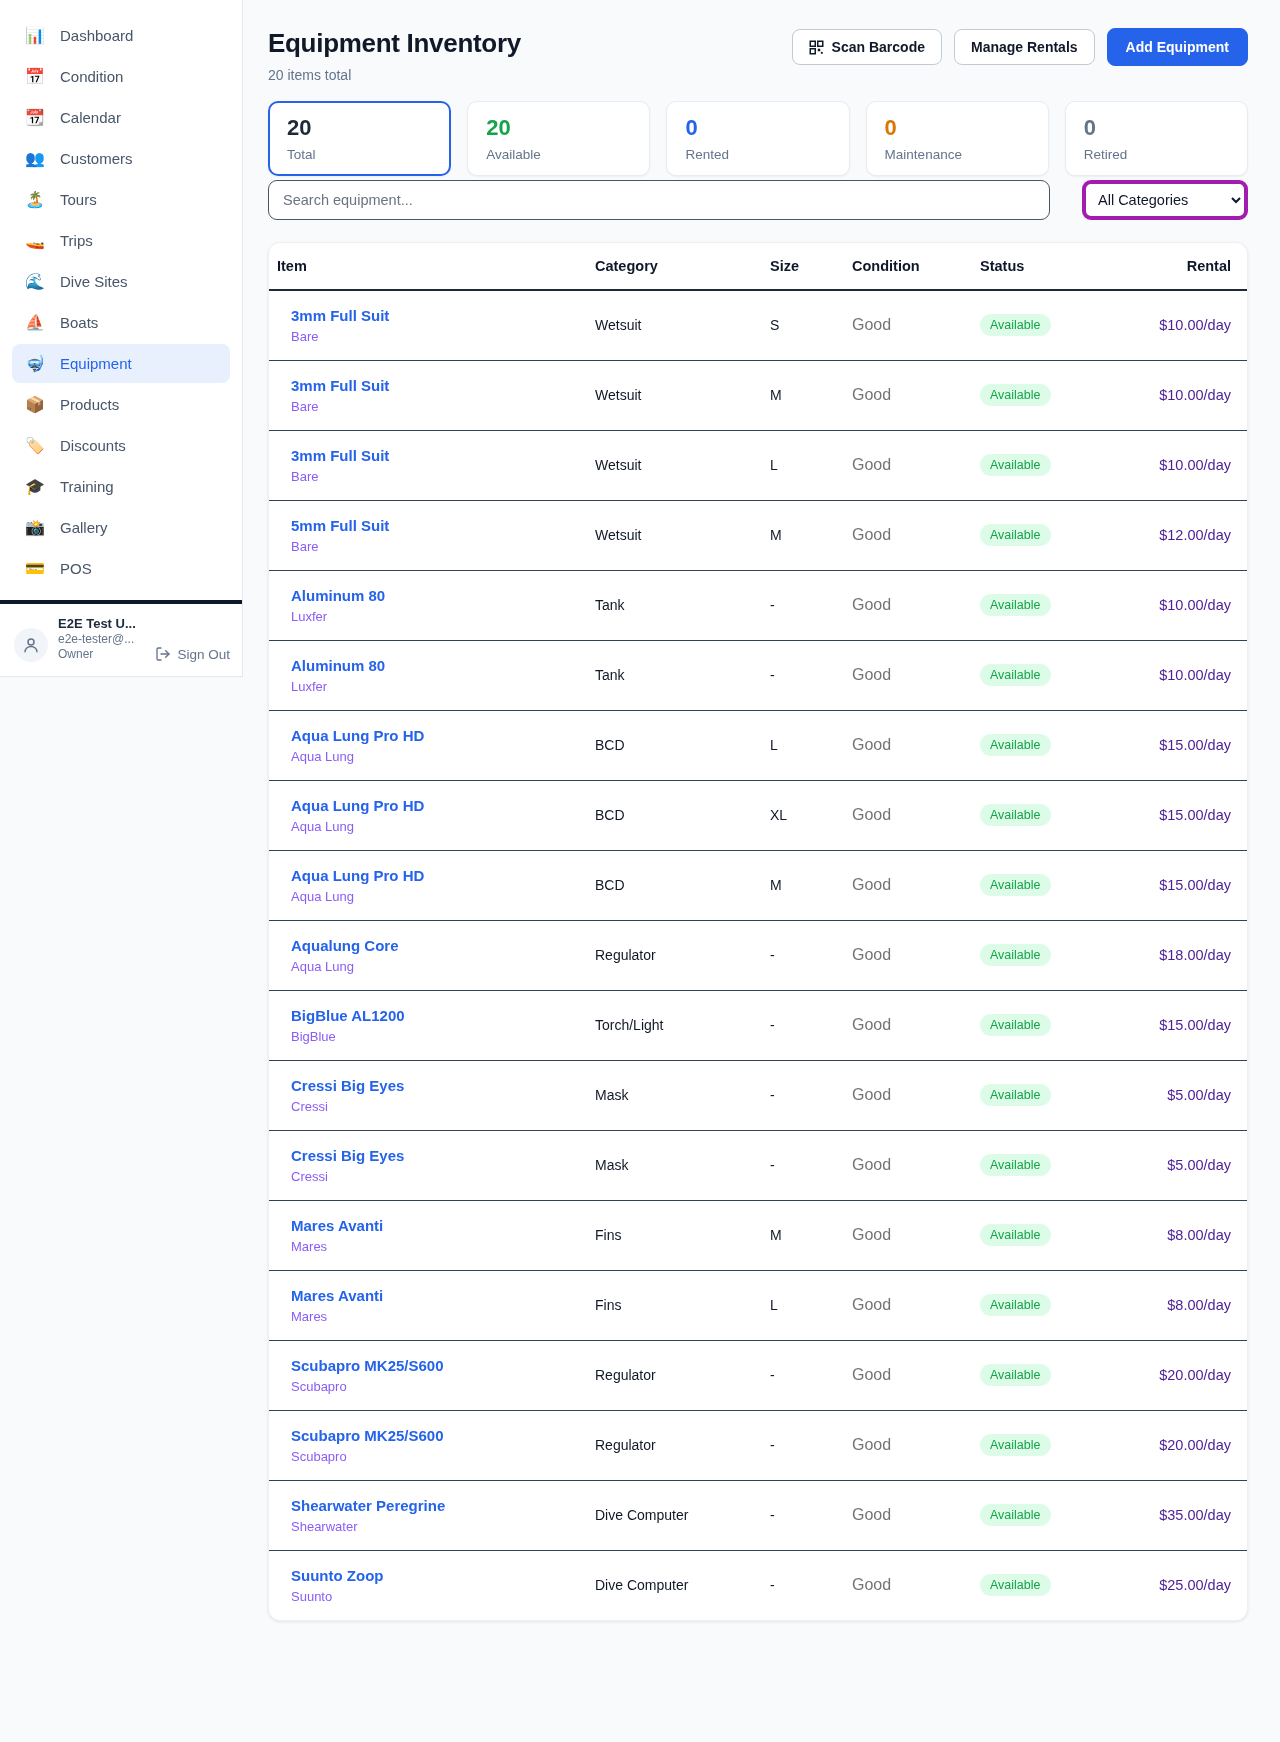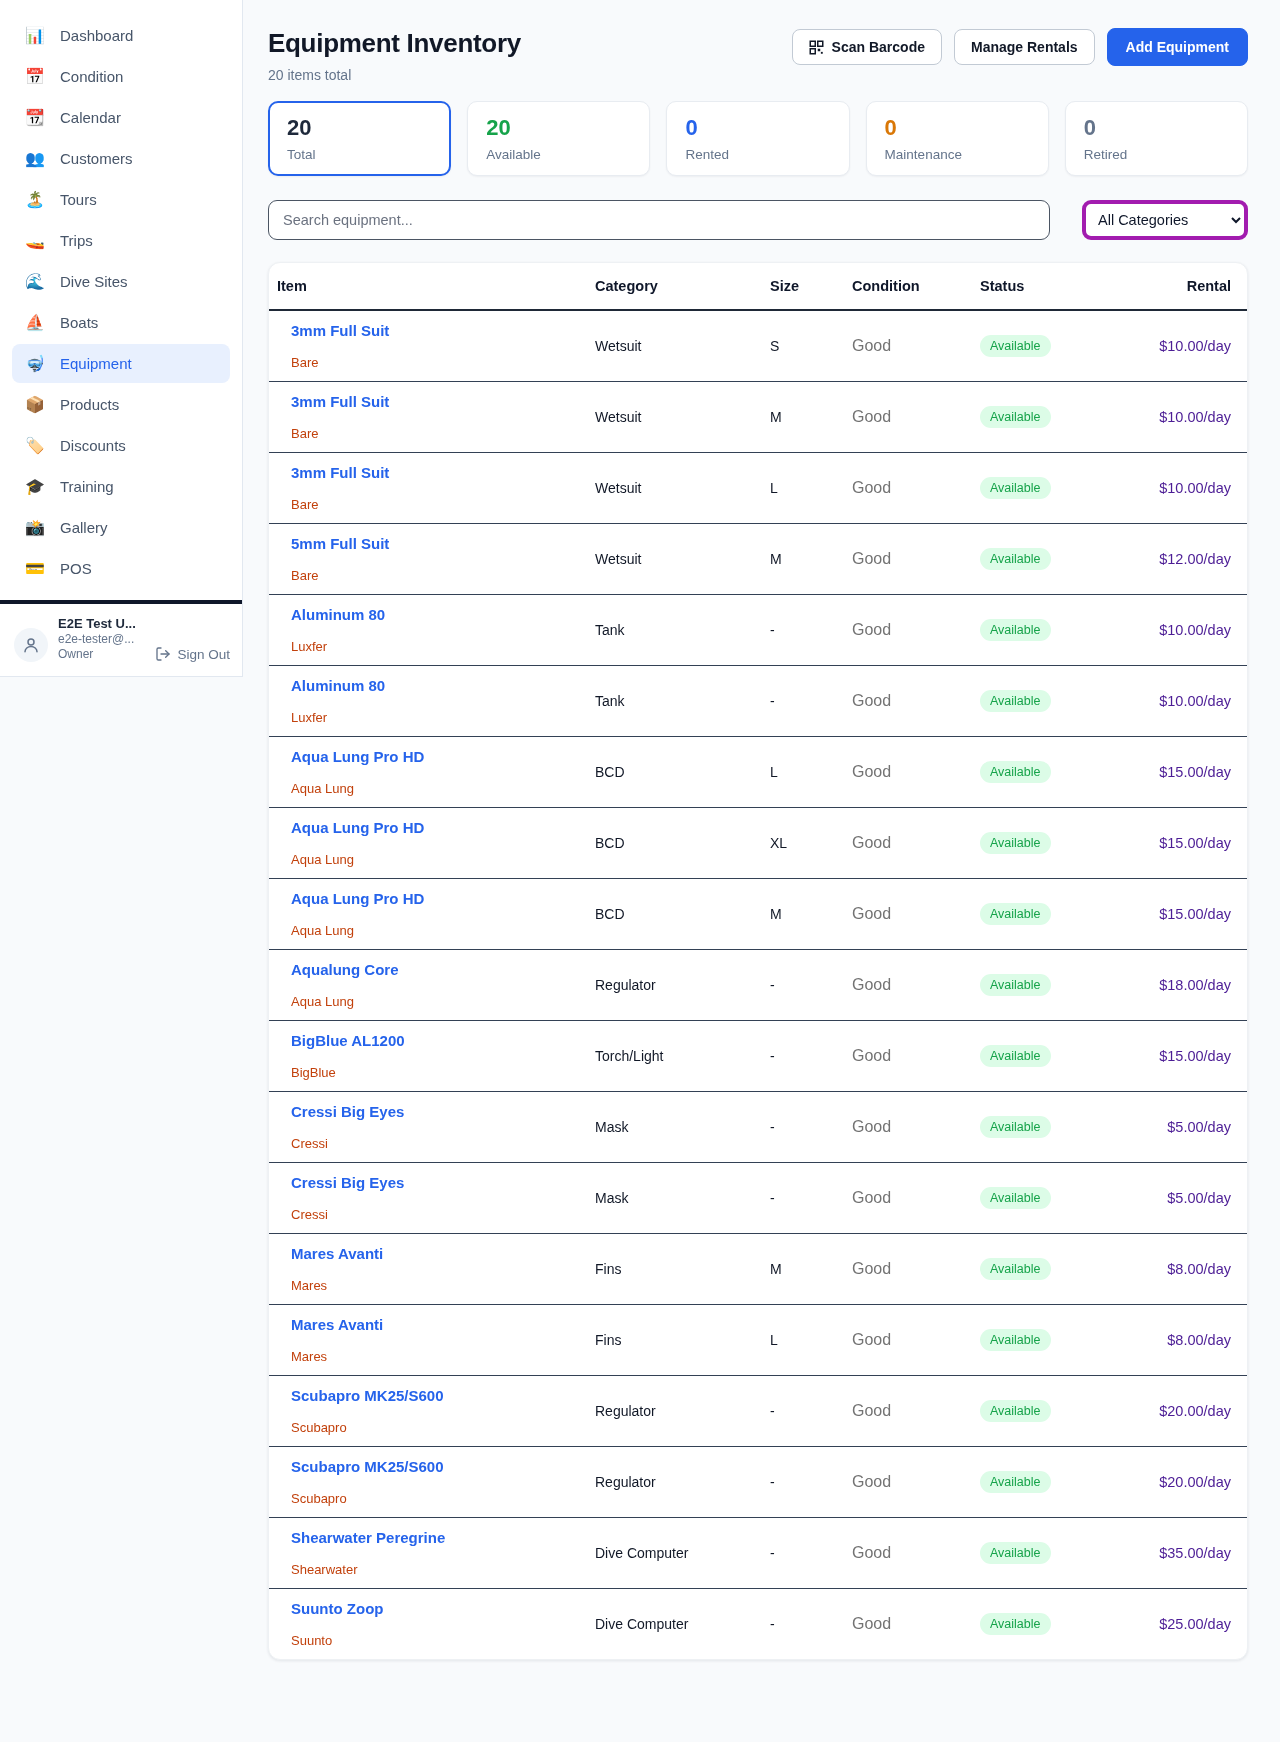--- a/index.html
+++ b/index.html
@@ -62,21 +62,21 @@
   .stats { display: flex; gap: 16px; margin-top: 18px; }
   .stat-card {
     flex: 1; background: #fff; border: 1px solid #e8ecf1; border-radius: 10px;
     padding: 13px 18px; box-shadow: 0 1px 2px rgba(15,23,42,.05); cursor: pointer;
   }
   .stat-card.selected { border: 2px solid #2563eb; padding: 12px 17px; }
   .stat-value { font-size: 22px; font-weight: bold; }
   .stat-label { font-size: 13.5px; color: #64748b; margin-top: 6px; }
 
   
-  .filters { display: flex; gap: 32px; margin-top: 24px; border-radius: 12px; }
+  .filters { display: flex; gap: 32px; margin-top: 4px; border-radius: 12px; }
   .search-input {
     flex: 1; height: 40px; border: 1px solid #4b5563; border-radius: 9px;
     background: #fff; padding: 0 14px; font-family: inherit; font-size: 14.5px; color: #0f172a;
   }
   .search-input::placeholder { color: #6b7280; }
   .category-select {
     width: 166px; height: 40px; border: 4px solid #a21caf; border-radius: 9px;
     background: #fff; font-family: inherit; font-size: 14.5px; color: #0f172a; padding: 0 8px;
   }
 
@@ -91,21 +91,21 @@
   thead th {
     text-align: left; font-size: 14.5px; font-weight: bold; color: #0f172a;
     padding: 15px 8px; border-bottom: 2px solid #1f2937;
   }
   thead th:first-child { }
   thead th:last-child { text-align: right; padding-right: 16px; }
   tbody td { border-bottom: 1px solid #334155; padding: 11px 8px; height: 70px; vertical-align: middle; }
   tbody tr:last-child td { border-bottom: none; }
   td.cell-item { padding-left: 22px; }
   .item-name { color: #2563eb; font-size: 15px; font-weight: bold; cursor: pointer; }
-  .item-brand { color: #c2410c; font-size: 13px; margin-top: 16px; }
+  .item-brand { color: #8b5cf6; font-size: 13px; margin-top: 5px; }
   td.cell-cat, td.cell-size { font-size: 14px; color: #111827; }
   .cond-link { color: #737373; font-size: 16px; cursor: pointer; }
   .status-badge {
     display: inline-block; background: #dcfce7; color: #16a34a;
     font-size: 12.5px; padding: 4px 10px; border-radius: 999px;
   }
   td.cell-rental { text-align: right; padding-right: 16px; font-size: 14.5px; color: #4c1d95; }
 
   .qr-icon svg, .signout svg, .avatar svg { display: block; }
 </style>

